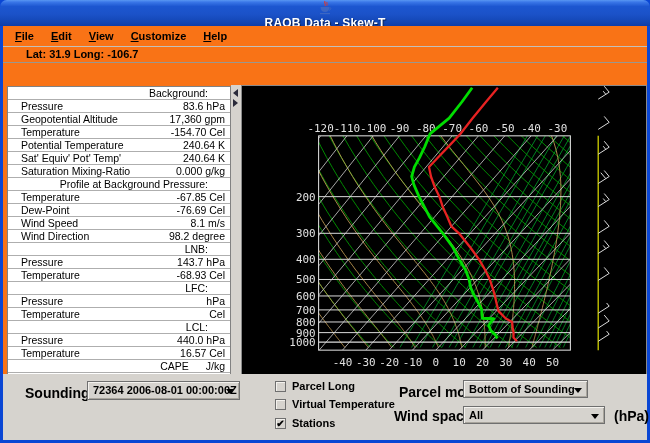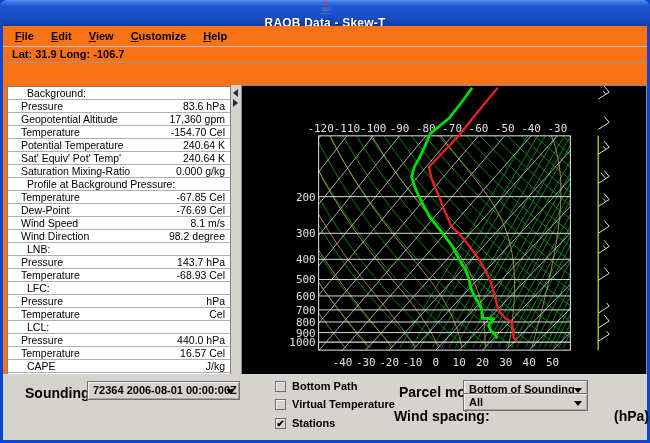--- a/index.html
+++ b/index.html
@@ -22,28 +22,28 @@
   .wbtn.close { background:linear-gradient(180deg,#f0a080,#e25639 45%,#c4320f); }
   .wbtn .g-min { position:absolute; left:4px; bottom:4px; width:8px; height:3px; background:#fff; }
   .wbtn .g-max { position:absolute; left:4px; top:4px; width:11px; height:10px; border:1px solid #fff; border-top:3px solid #fff; }
   .wbtn .g-x { position:absolute; inset:0; color:#fff; font-weight:bold; font-size:13px; line-height:19px; text-align:center; }
 
   .window-body { background:#f97316; height:414px; position:relative; }
 
   
   .menubar { height:21px; display:flex; align-items:center; padding-left:5px; border-bottom:1px solid #c3c0ba; }
   .menu-item { font-size:11px; font-weight:bold; color:#000; padding:2px 7px; margin-right:3px; cursor:default; }
-  .locbar { height:16px; font-size:11px; font-weight:bold; padding-left:9px; line-height:15px; border-bottom:1px solid #9a978f; }
+  .locbar { height:16px; font-size:11px; font-weight:bold; padding-left:23px; line-height:15px; border-bottom:1px solid #9a978f; }
 
   
   .content { position:absolute; top:38px; left:0; right:0; height:311px; margin-top:21px; }
   .left-panel { position:absolute; left:4px; top:1px; width:224px; height:308px; background:#fff; border:1px solid #828282; overflow:hidden; }
   .table-row { height:13px; border-bottom:1px solid #aeaeae; display:flex; align-items:center; font-size:10.5px; line-height:12px; }
   .table-row .lbl { flex:1; padding-left:13px; white-space:nowrap; }
-  .table-row.hdr .lbl { padding-left:19px; }
+  .table-row.hdr .lbl { padding-left:3px;text-align:right; }
   .table-row .val { padding-right:5px; text-align:right; white-space:nowrap;padding-left:17px; }
 
   .divider { position:absolute; left:228px; top:0; width:10px; height:311px; background:#d6d3ce; }
   .div-arrow { width:0; height:0; position:absolute; left:2px; }
   .div-arrow.left  { top:4px;  border-top:4px solid transparent; border-bottom:4px solid transparent; border-right:5px solid #2a2a3a; }
   .div-arrow.right { top:14px; border-top:4px solid transparent; border-bottom:4px solid transparent; border-left:5px solid #2a2a3a; }
 
   .chart-panel { position:absolute; left:238px; top:0; width:406px; height:311px; background:#000; border:1px solid #8a8a8a; }
   .chart-panel svg { display:block; width:100%; height:100%; }
 
@@ -393,39 +393,39 @@
     <div class="bottombar">
       <span class="blabel" style="left:22px; top:11px;">Soundings:</span>
       <div class="combo" style="left:84px; top:7px; width:153px;">
         <span>72364 2006-08-01 00:00:00Z</span>
         <span class="arrow"></span>
       </div>
 
       <div id="cb-container">
           <div class="cbrow" style="left: 272px; top: 6px;">
             <span class="cbbox"></span>
-            <span class="cblabel">Bottom Path</span>
+            <span class="cblabel">Parcel Long</span>
           </div>
           <div class="cbrow" style="left: 272px; top: 24px;">
             <span class="cbbox"></span>
             <span class="cblabel">Virtual Temperature</span>
           </div>
           <div class="cbrow" style="left: 272px; top: 43px;">
             <span class="cbbox">✔</span>
             <span class="cblabel">Stations</span>
           </div>
         </div>
 
       <span class="blabel" style="left:396px; top:10px;">Parcel mode:</span>
       <div class="combo" style="left:460px; top:6px; width:125px; height:18px;">
         <span>Bottom of Sounding</span>
         <span class="arrow"></span>
       </div>
 
       <span class="blabel" style="left:391px; top:34px;">Wind spacing:</span>
-      <div class="combo" style="left:460px; top:19px; width:125px; height:18px;">
+      <div class="combo" style="left:460px; top:32px; width:142px; height:18px;">
         <span>All</span>
         <span class="arrow"></span>
       </div>
       <span class="blabel" style="left:611px; top:34px;">(hPa)</span>
     </div>
   </div>
 </div>
 
 </body></html>

